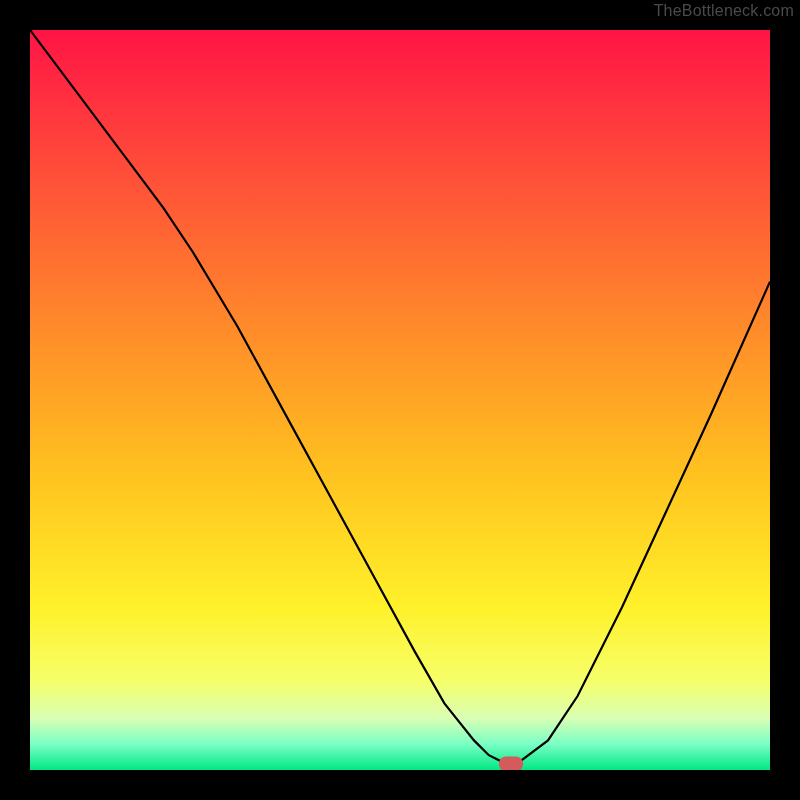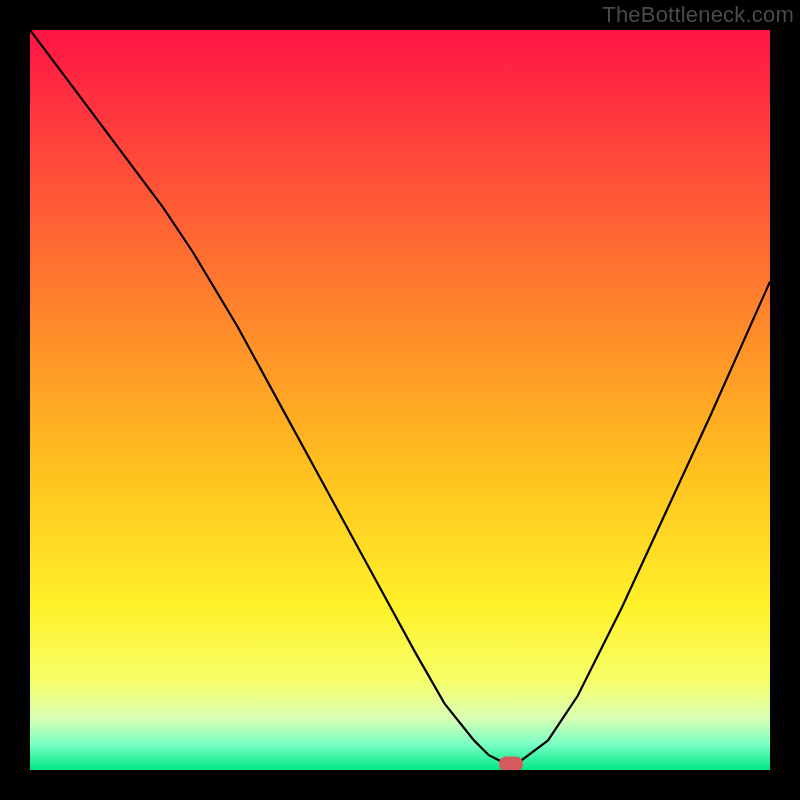--- a/index.html
+++ b/index.html
@@ -13,21 +13,21 @@
   }
   .frame {
     position: absolute;
     inset: 0;
   }
   .watermark {
     position: absolute;
     top: 2px;
     right: 6px;
     color: #4a4a4a;
-    font-size: 22px;
+    font-size: 16px;
     font-weight: 500;
     letter-spacing: 0.2px;
     z-index: 10;
   }
   .plot-area {
     position: absolute;
     left: 30px;
     top: 30px;
     width: 740px;    
     height: 740px;

